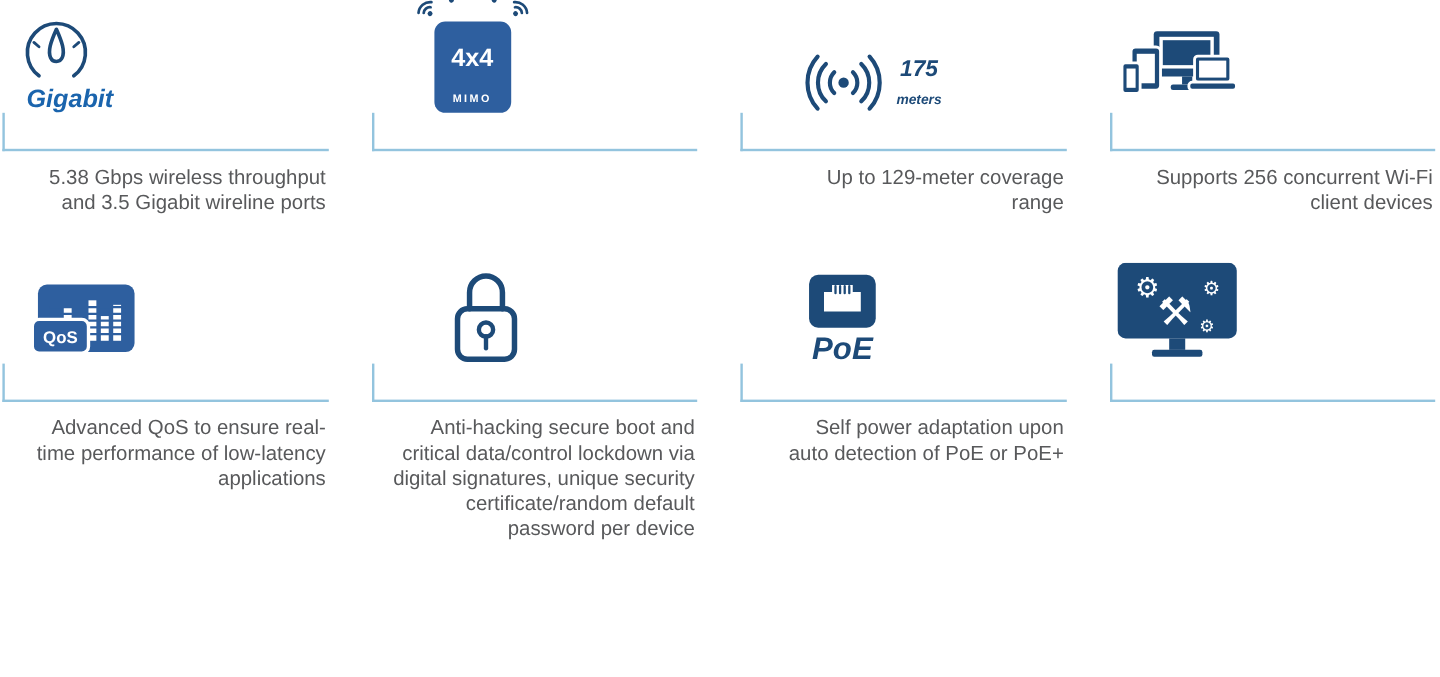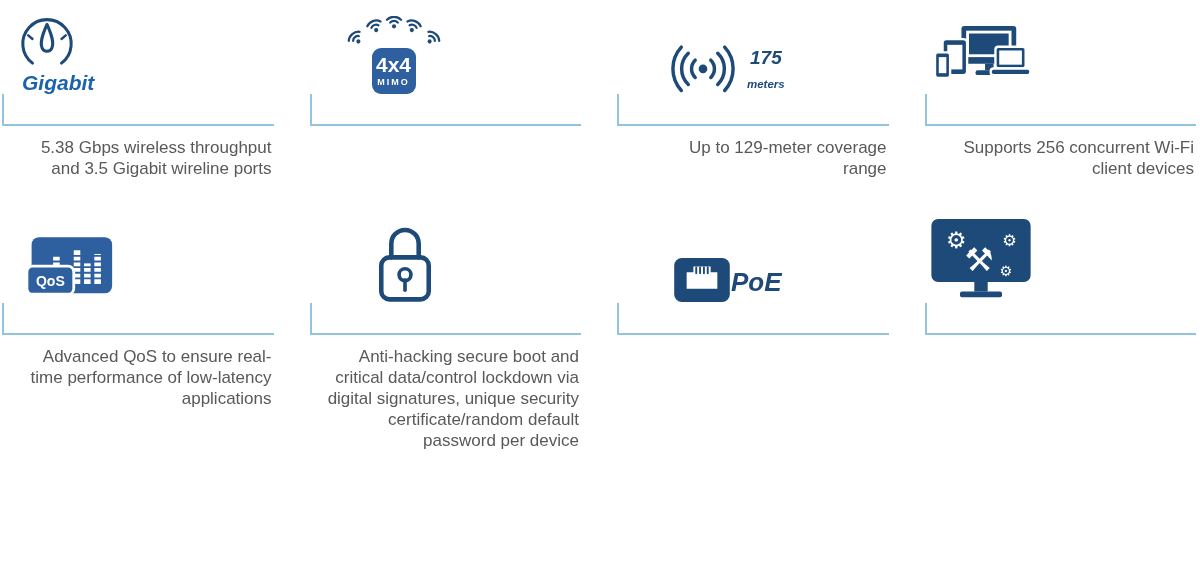--- a/index.html
+++ b/index.html
@@ -44,28 +44,28 @@
   .fN{fill:var(--navy)}
   .fM{fill:var(--med)}
   .fW{fill:#fff}
   .qtext{fill:#fff;font-size:15px;font-weight:bold;text-anchor:middle}
   .gW{fill:#fff;text-anchor:middle}
 
   
   .g-stack{display:flex;flex-direction:column;align-items:flex-start}
   .gigabit{color:var(--accent);font-weight:bold;font-style:italic;font-size:21px;margin:3px 0 0 6px;line-height:1.1}
   .mimo{display:flex;flex-direction:column;align-items:center}
-  .mimo-badge{width:44px;background:var(--med);border-radius:9px;color:#fff;text-align:center;padding:6px 0 7px;margin-top:2px}
+  .mimo-badge{width:64px;background:var(--med);border-radius:9px;color:#fff;text-align:center;padding:20px 0 7px;margin-top:2px}
   .b1{font-size:21px;font-weight:bold;line-height:1}
-  .b2{font-size:9px;font-weight:bold;letter-spacing:2px;margin-top:2px}
+  .b2{font-size:9px;font-weight:bold;letter-spacing:2px;margin-top:18px}
   .cov{display:flex;flex-direction:row;align-items:center}
   .cov-cap{text-align:center;color:var(--navy);font-style:italic;font-weight:bold;line-height:1;margin-top:2px}
   .c1{font-size:19px}
   .c2{font-size:11.5px;margin-top:12px}
-  .poe{display:flex;flex-direction:row;align-items:center}
+  .poe{display:flex;flex-direction:column;align-items:center}
   .poe-cap{color:var(--navy);font-weight:bold;font-style:italic;font-size:26px;margin-top:3px;line-height:1}
 </style>
 </head>
 <body>
 
 <main class="grid">
 
   <article class="cell">
     <div class="icon-area">
       <div class="g-stack">
@@ -202,20 +202,21 @@
       <div class="poe">
         <svg width="58" height="46" viewBox="0 0 60 48" aria-hidden="true">
           <rect class="fN" x="1" y="1" width="58" height="46" rx="8"></rect>
           <path class="fW" d="M14 33 V16 h7 v-6 h18 v6 h7 v17 z"></path>
           <path class="sN" stroke-width="2" d="M24 11 V17 M28 11 V17 M32 11 V17 M36 11 V17"></path>
         </svg>
         <div class="poe-cap">PoE</div>
       </div>
     </div>
     <div class="rule"></div>
+    <p class="txt">Self power adaptation upon auto detection of PoE or PoE+</p>
   </article>
 
   <article class="cell">
     <div class="icon-area">
       <svg width="100" height="84" viewBox="0 0 104 88" aria-hidden="true">
         <rect class="fN" x="0" y="0" width="104" height="66" rx="7"></rect>
         <text class="gW" x="26" y="30" font-size="24">⚙</text>
         <text class="gW" x="82" y="28" font-size="17">⚙</text>
         <text class="gW" x="78" y="60" font-size="15">⚙</text>
         <text class="gW" x="50" y="54" font-size="34">⚒</text>

